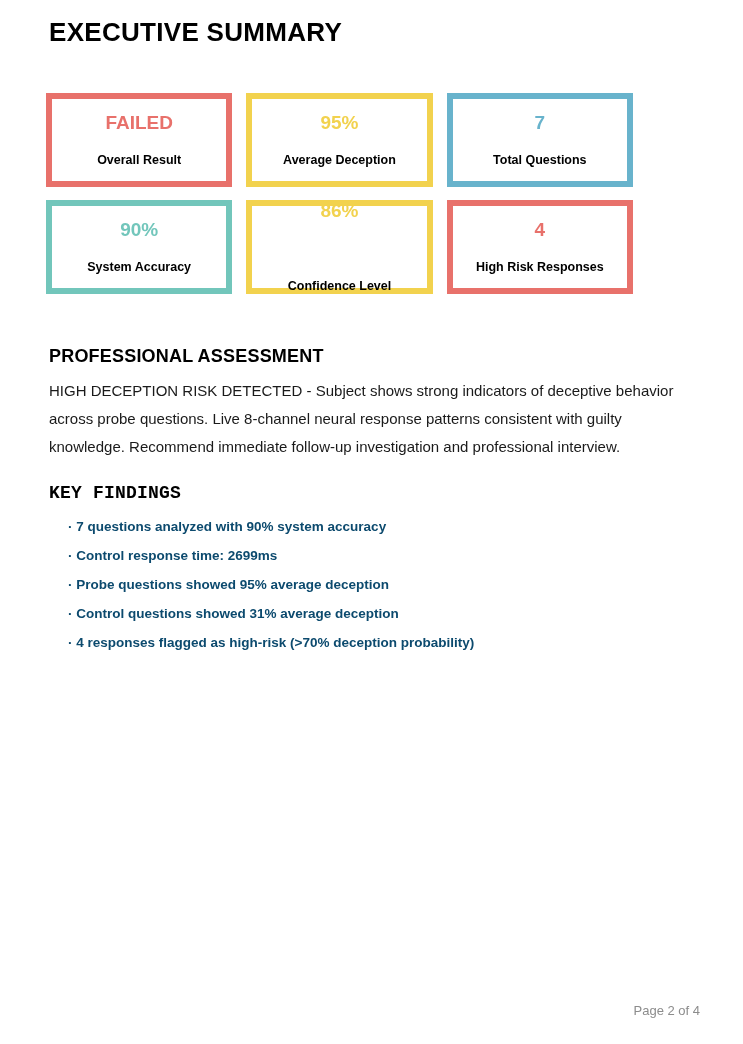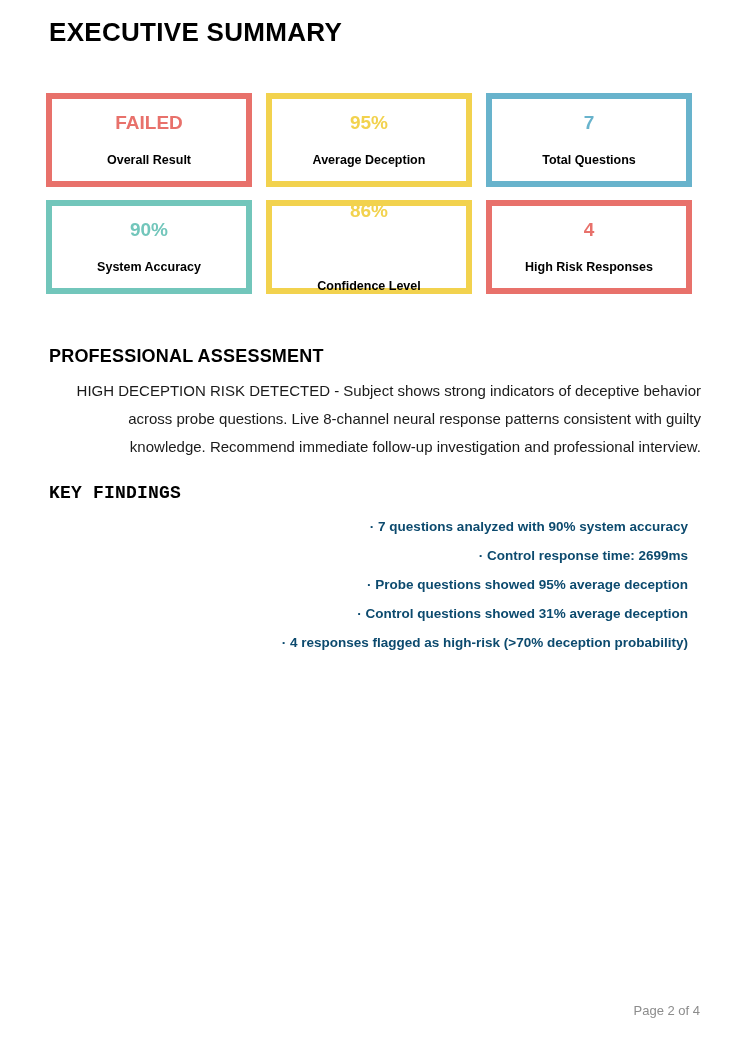--- a/index.html
+++ b/index.html
@@ -1,33 +1,33 @@
 <!DOCTYPE html>
 <html><head>
 <meta charset="utf-8">
 <style>
-  * { margin: 0; padding: 0; box-sizing: border-box; text-align: right; }
+  * { margin: 0; padding: 0; box-sizing: border-box; }
   html, body { background: #ffffff; }
   body {
     width: 743px; height: 1044px;
     position: relative;
     font-family: "Liberation Sans", sans-serif;
     color: #000000;
     overflow: hidden;
   }
   .page { position: absolute; inset: 0; background: #ffffff; }
 
   .doc-title {
     position: absolute; left: 49px; top: 17px;
     font-size: 26px; font-weight: bold; letter-spacing: 0.3px;
     color: #000000;
   }
 
   .stats-grid {
-    position: absolute; left: 46px; top: 93px; width: 646px;
+    position: absolute; left: 46px; top: 93px; width: 587px;
     display: grid;
     grid-template-columns: repeat(3, 1fr);
     column-gap: 14px; row-gap: 13px;
   }
   .stat-box {
     height: 94px;
     border: 6px solid #cccccc;
     background: #ffffff;
     display: flex; flex-direction: column;
     align-items: center; justify-content: center;

